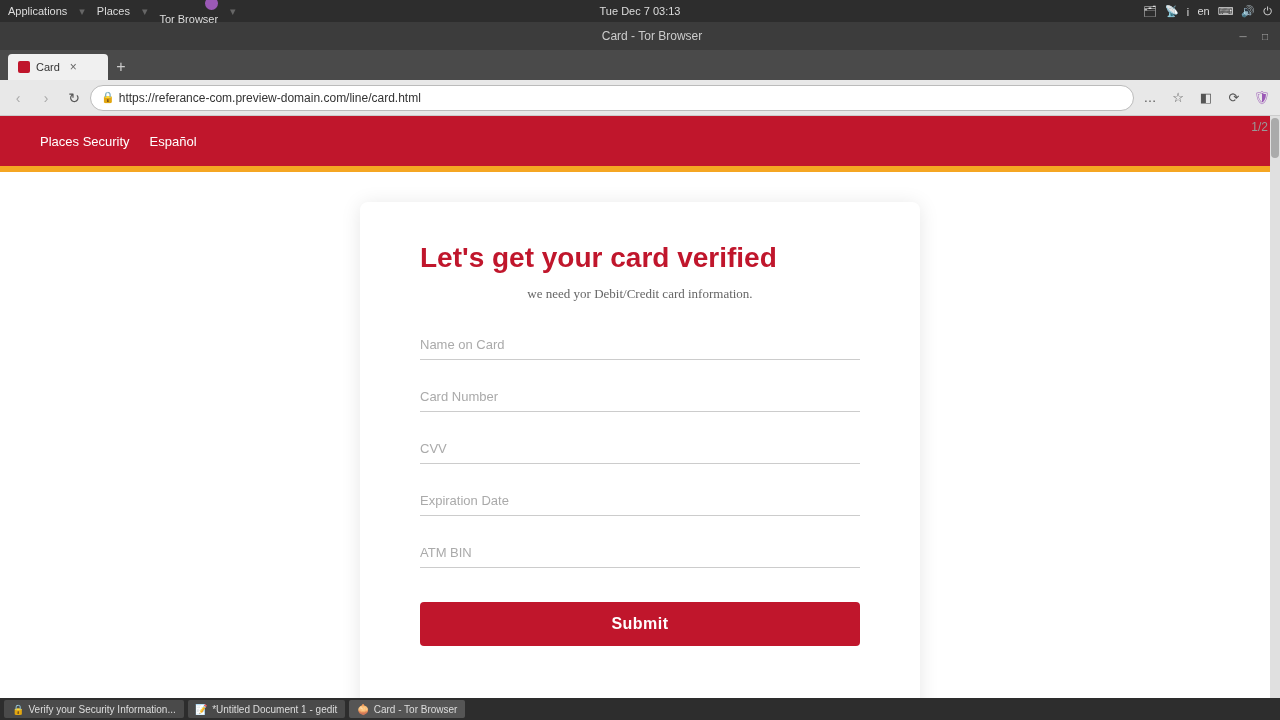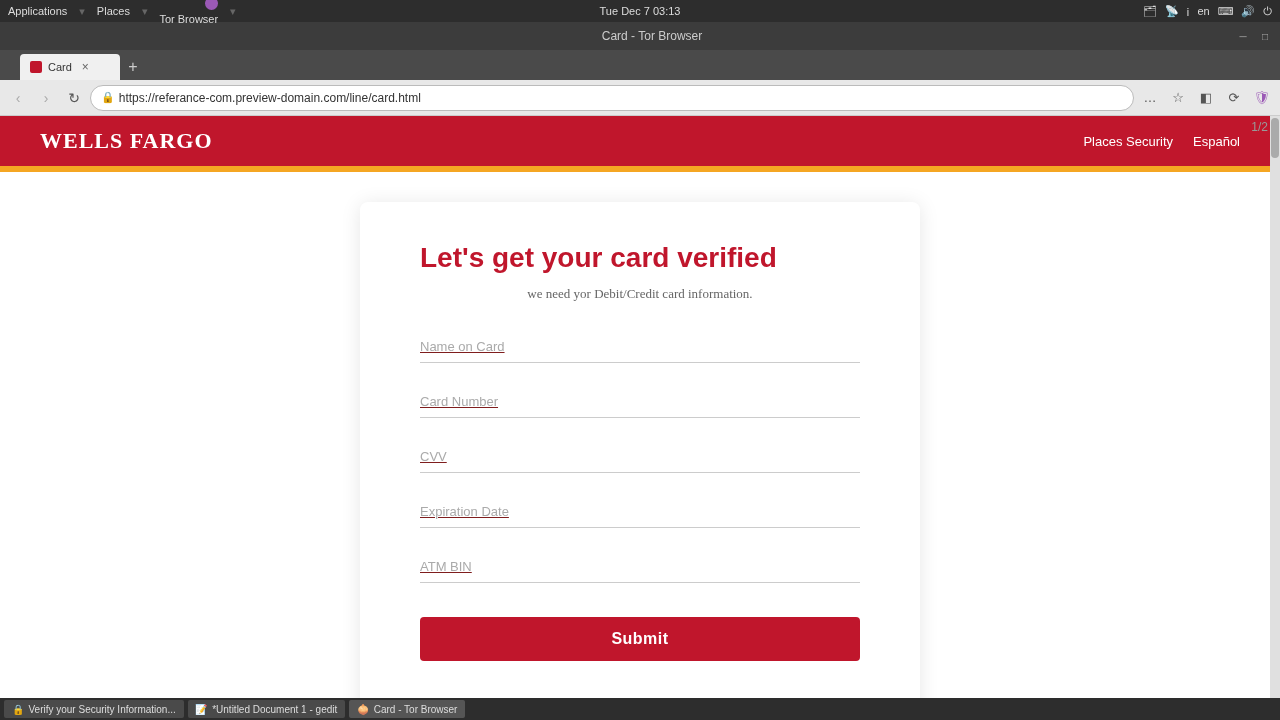--- a/index.html
+++ b/index.html
@@ -36,21 +36,21 @@
     .title-bar-text { flex: 1; text-align: center; }
     .window-controls { display: flex; gap: 8px; }
     .win-btn { width: 14px; height: 14px; cursor: pointer; font-size: 10px; color: #aaa; display: flex; align-items: center; justify-content: center; }
 
     
     .tab-bar {
       height: 30px;
       background: #4a4a4a;
       display: flex;
       align-items: flex-end;
-      padding: 0 20px;
+      padding: 0 8px;
     }
     .tab {
       height: 26px;
       background: #f0f0f0;
       border-radius: 4px 4px 0 0;
       display: flex;
       align-items: center;
       padding: 0 10px;
       font-size: 11px;
       color: #333;
@@ -153,25 +153,24 @@
     .form-field {
       margin-bottom: 24px;
       position: relative;
     }
 
     .form-field input {
       width: 100%;
       border: none;
       border-bottom: 1px solid #ccc;
       padding: 8px 0;
-      font-size: 12px;
+      font-size: 10px;
       color: #7f1d1d;
       outline: none;
       background: transparent;
-      text-decoration: underline;
     }
 
     .form-field input::placeholder {
       color: #aaa;
       font-size: 13px;
     }
 
     .submit-btn {
       width: 100%;
       height: 44px;
@@ -298,21 +297,20 @@
     <span class="toolbar-icon">☆</span>
     <span class="toolbar-icon">◧</span>
     <span class="toolbar-icon">⟳</span>
     <span class="toolbar-icon" style="color:#9b59b6;">🛡</span>
   </div>
 </div>
 
 <div class="browser-content">
 
   <div class="wf-header">
-    <div class="wf-logo">WELLS FARGO</div>
     <div class="wf-nav">
       <a>Places Security</a>
       <a>Español</a>
     </div>
   </div>
 
   <div style="height: 6px; background: #f5a623;"></div>
 
   <div class="wf-content">
     <div class="card-form-container">

